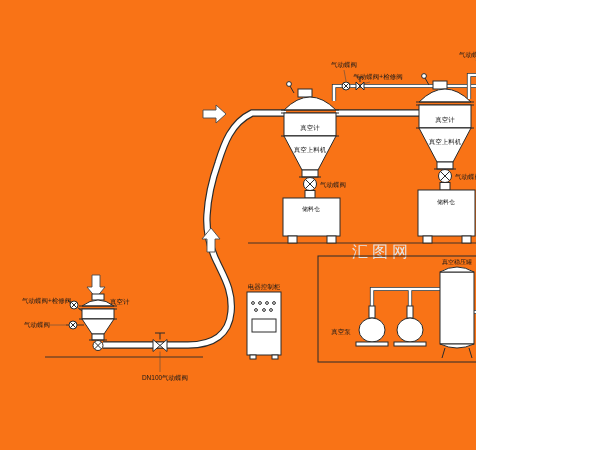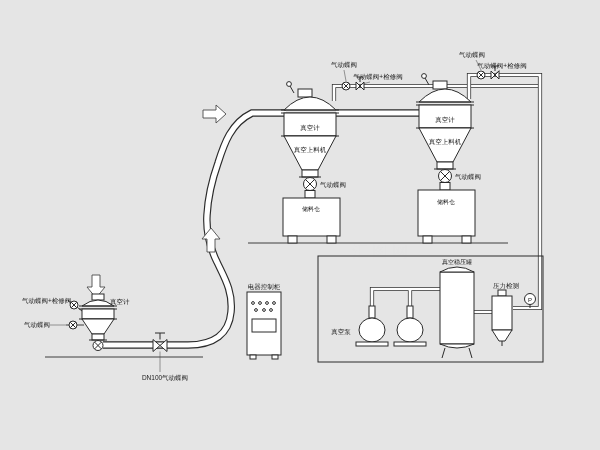--- a/index.html
+++ b/index.html
@@ -1,16 +1,16 @@
 <!DOCTYPE html>
 <html><head>
 <meta charset="utf-8">
 <style>
   html,body{margin:0;padding:0;background:#ffffff;}
-  #canvas{position:relative;width:600px;height:450px;background:#e5e5e5;overflow:hidden;}
+  #canvas{position:relative;width:476px;height:450px;background:#f97316;overflow:hidden;}
   svg{position:absolute;left:0;top:0;}
   svg text{font-family:"Liberation Sans","DejaVu Sans",sans-serif;fill:#1a1a1a;}
   .pb{fill:none;stroke:#2b2b2b;stroke-width:7.5;}
   .pw{fill:none;stroke:#ffffff;stroke-width:5.2;}
   .vb{fill:none;stroke:#2b2b2b;stroke-width:4.2;}
   .vw{fill:none;stroke:#ffffff;stroke-width:2.7;}
   .ln{stroke:#2b2b2b;stroke-width:0.9;fill:none;}
   .eq{stroke:#2b2b2b;stroke-width:1;fill:none;}
   .eqf{stroke:#2b2b2b;stroke-width:1;fill:#ffffff;}
   .arrow{fill:#ffffff;stroke:#4a4a4a;stroke-width:0.9;}

